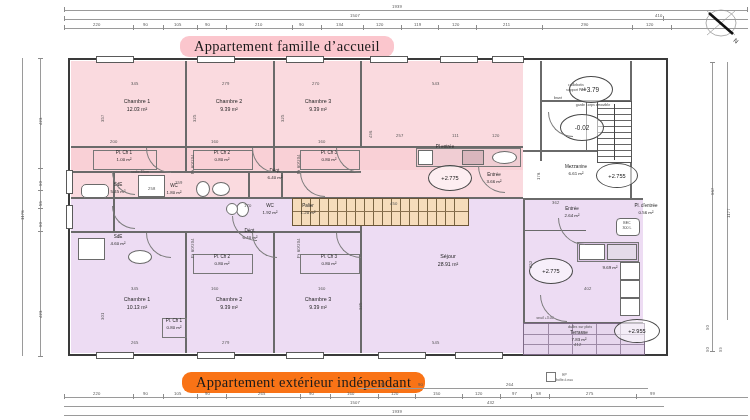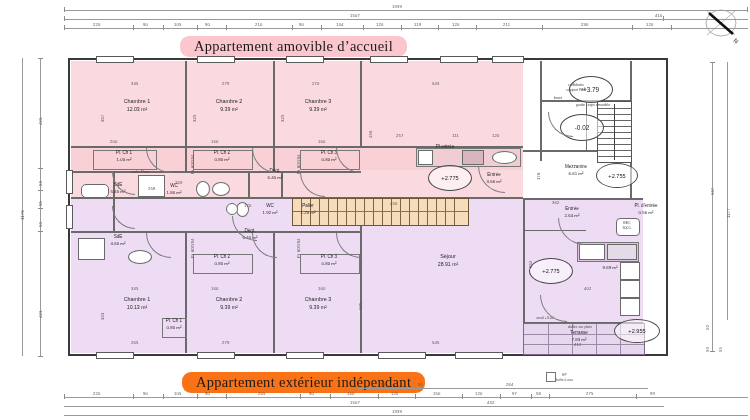--- a/index.html
+++ b/index.html
@@ -125,21 +125,21 @@
   </div>
 
   <svg id="north" viewBox="0 0 42 40">
     <ellipse cx="21" cy="19" rx="15" ry="13" fill="none" stroke="#9a9a9a" stroke-width="0.8"></ellipse>
     <line x1="7" y1="7" x2="35" y2="31" stroke="#9a9a9a" stroke-width="0.7"></line>
     <line x1="35" y1="7" x2="7" y2="31" stroke="#9a9a9a" stroke-width="0.7"></line>
     <line x1="9" y1="9" x2="33" y2="30" stroke="#111" stroke-width="2.6"></line>
     <text x="33" y="37" font-size="6" fill="#222" font-family="Liberation Sans, sans-serif" transform="rotate(40 33 37)">N</text>
   </svg>
 
-  <div class="banner" id="banner-top">Appartement amovible d’accueil</div>
+  <div class="banner" id="banner-top">Appartement famille d’accueil</div>
   <div class="banner" id="banner-bottom">Appartement extérieur indépendant</div>
 
   <div id="dims-left">
     <div class="dimv" style="left:22px;top:58px;height:298px;"></div>
     <div class="dimv" style="left:40px;top:58px;height:298px;"></div>
     <div class="tick" style="left:38px;top:58px;width:5px;height:1px;"></div>
     <div class="tick" style="left:38px;top:168px;width:5px;height:1px;"></div>
     <div class="tick" style="left:38px;top:190px;width:5px;height:1px;"></div>
     <div class="tick" style="left:38px;top:208px;width:5px;height:1px;"></div>
     <div class="tick" style="left:38px;top:231px;width:5px;height:1px;"></div>

